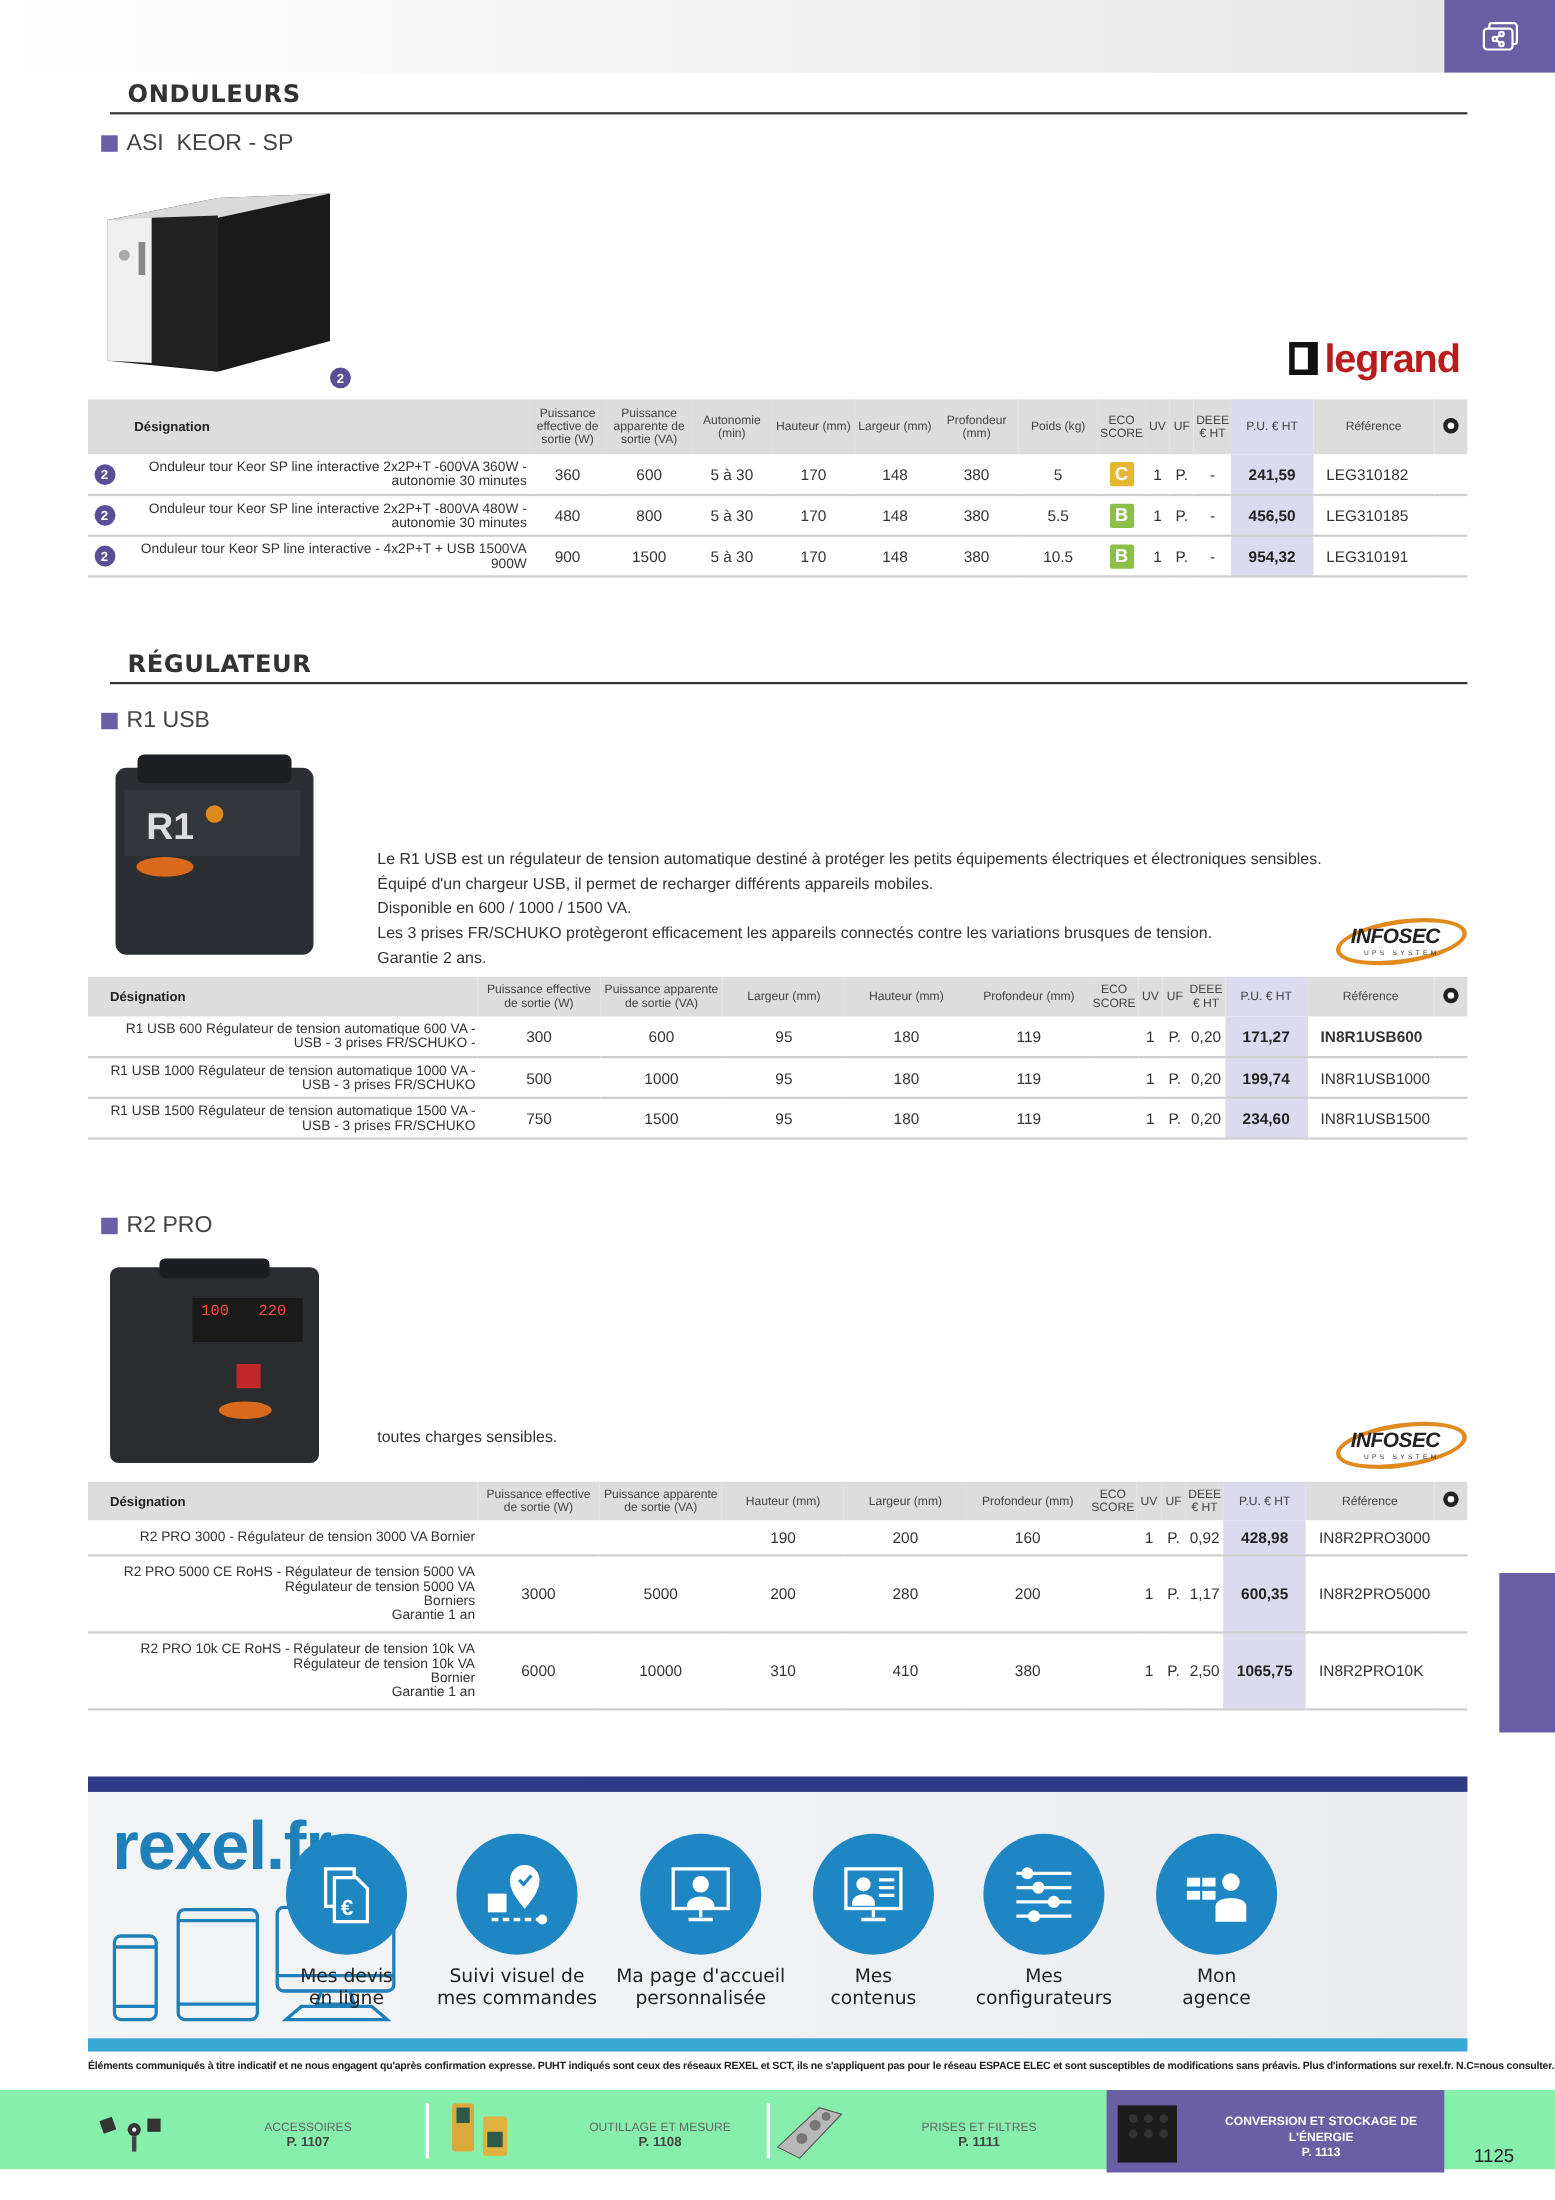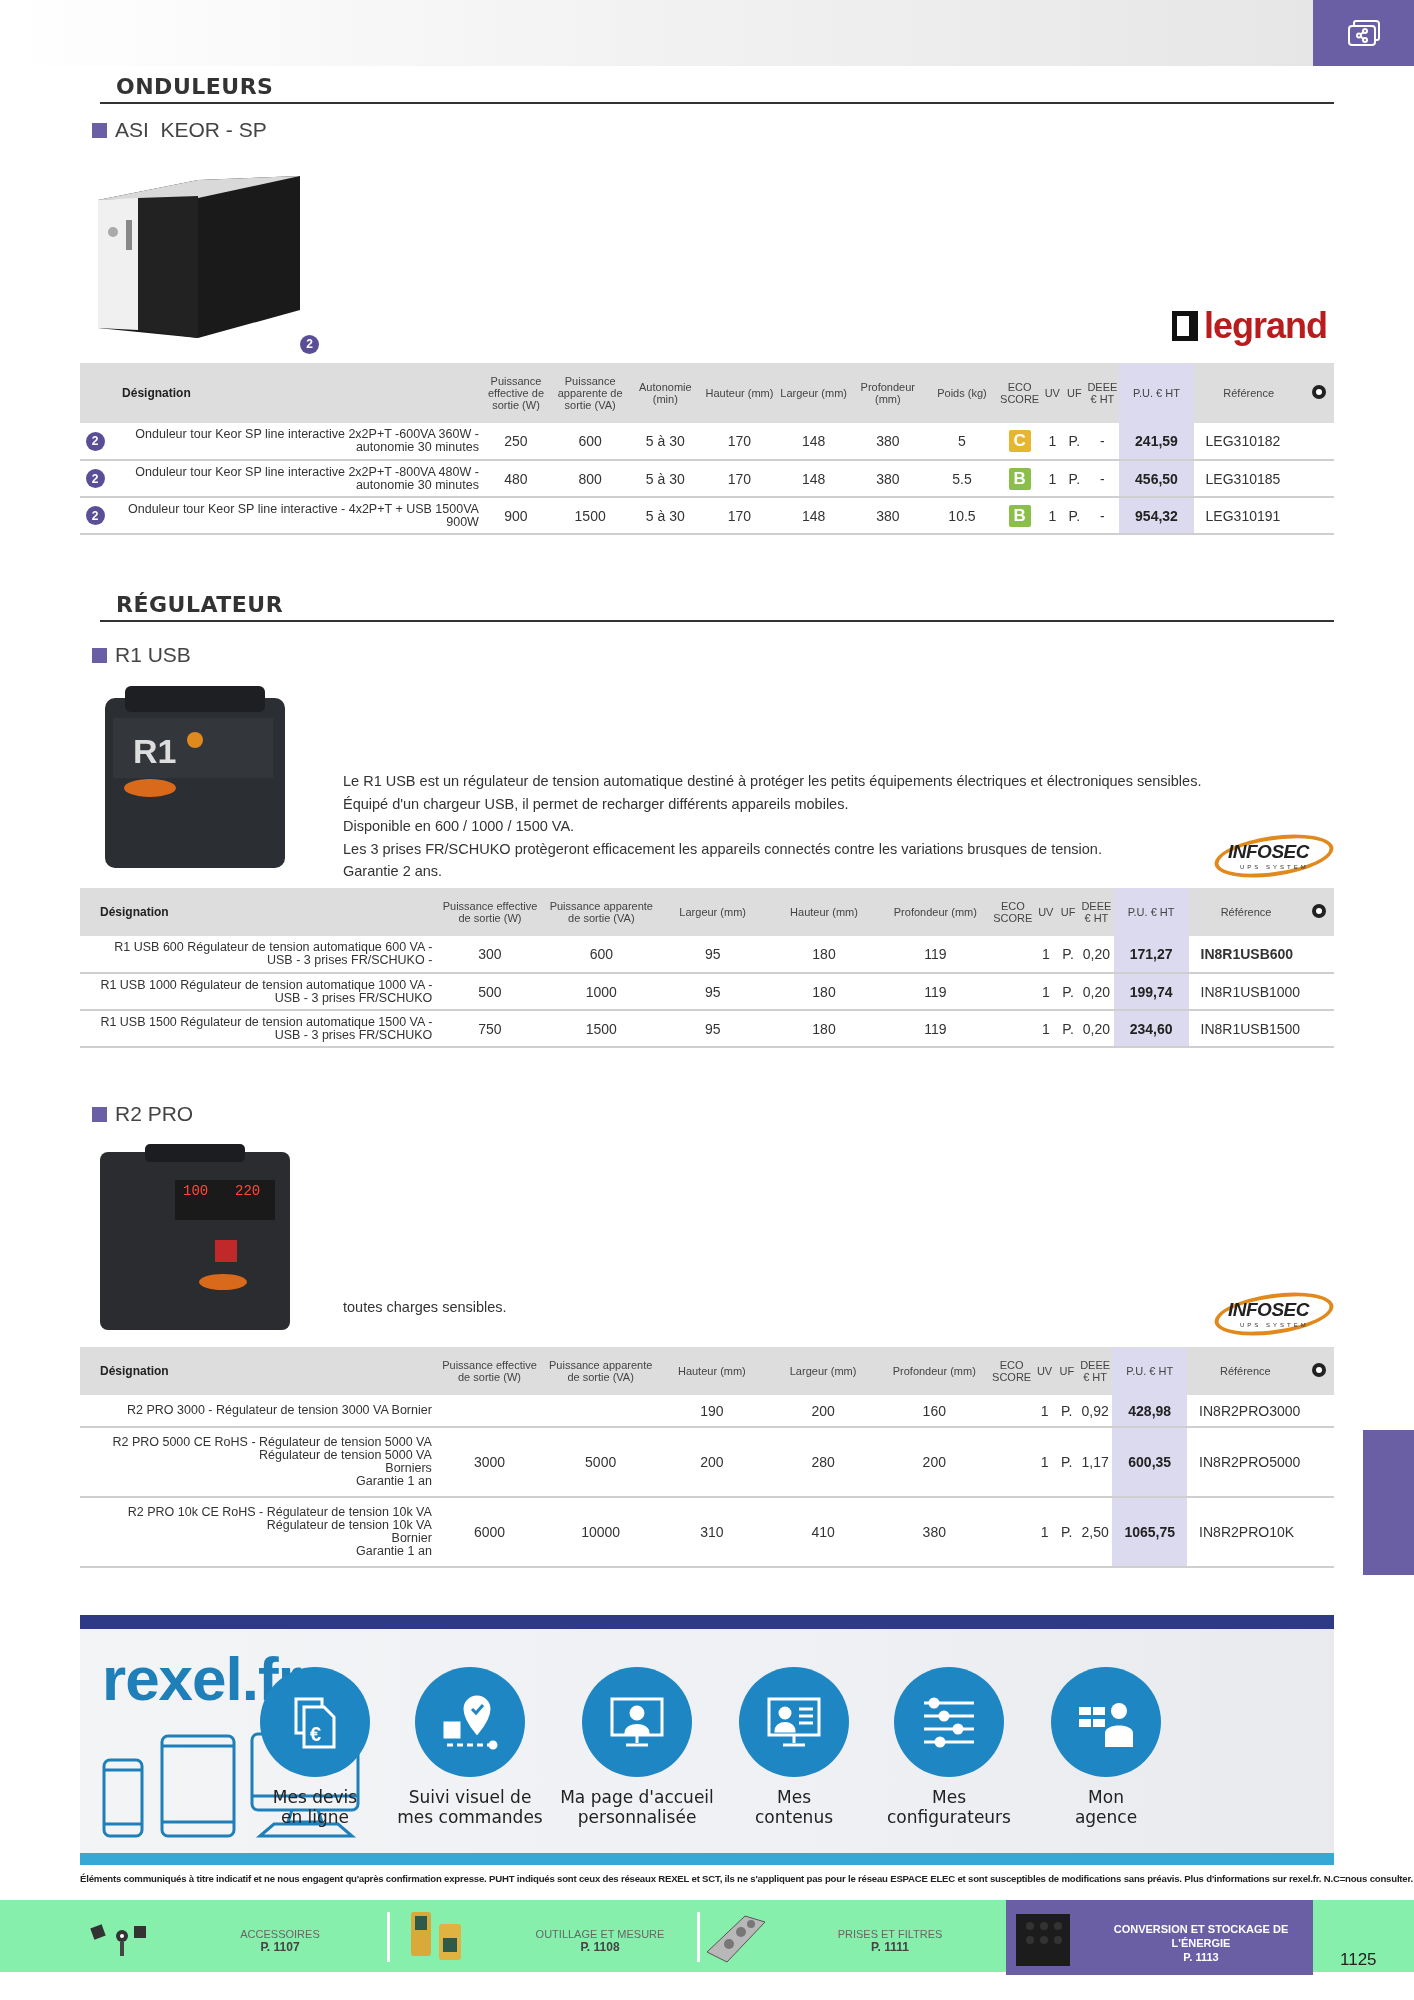--- a/index.html
+++ b/index.html
@@ -34,21 +34,21 @@
     transform: rotate(-8deg); }
   .brand-infosec .t1 { position: absolute; left: 16px; top: 7px; font-size: 19px; font-weight: bold; font-style: italic; color: #222;
     letter-spacing: -0.5px; }
   .brand-infosec .t2 { position: absolute; left: 28px; top: 30px; font-size: 6px; color: #333; letter-spacing: 3px; }
 
   .desc { position: absolute; left: 343px; font-size: 14.5px; line-height: 22.5px; color: #333;
     font-family: "Liberation Sans Narrow", "Liberation Sans", sans-serif; transform-origin: left top; }
   .desc p { white-space: nowrap; }
 
   table.pt { position: absolute; left: 80px; width: 1254px; border-collapse: collapse; font-size: 13px; color: #333; }
-  table.pt th { background: #dddddd; font-weight: normal; font-size: 11px; line-height: 12px; color: #444; padding: 12px 2px; text-align: center; }
+  table.pt th { background: #dddddd; font-weight: normal; font-size: 11px; line-height: 12px; color: #444; padding: 2px 2px; text-align: center; }
   table.pt th.des { text-align: left; font-weight: bold; color: #222; font-size: 12px; }
   table.pt td { text-align: center; border-bottom: 2px solid #cfcfcf; padding: 0 2px; font-size: 14px; }
   table.pt td.des { text-align: right; font-size: 12.5px; line-height: 13px; color: #333; }
   table.pt td.price { background: #dcdaee; font-weight: bold; color: #222; }
   table.pt th.price { background: #dcdaee; }
   table.pt td.ref { text-align: left; padding-left: 12px; }
   table.pt td.ref.bold { font-weight: bold; }
   .eco { display: inline-block; width: 22px; height: 22px; color: #fff; font-size: 17px; line-height: 22px; font-weight: bold; border-radius: 2px; }
   .recycle { display: inline-block; width: 14px; height: 14px; border-radius: 50%; background: #222; position: relative; }
   .recycle::after { content: ""; position: absolute; left: 4px; top: 4px; width: 6px; height: 6px; background: #fff; border-radius: 50%; }
@@ -136,21 +136,21 @@
       <th style="width:34px">DEEE € HT</th>
       <th class="price" style="width:74px">P.U. € HT</th>
       <th style="width:110px">Référence</th>
       <th style="width:30px"><span class="recycle"></span></th>
     </tr>
   </thead>
   <tbody>
     <tr style="height:37px">
       <td><span class="badge">2</span></td>
       <td class="des">Onduleur tour Keor SP line interactive 2x2P+T -600VA 360W -autonomie 30 minutes</td>
-      <td>250</td>
+      <td>360</td>
       <td>600</td>
       <td>5 à 30</td>
       <td>170</td>
       <td>148</td>
       <td>380</td>
       <td>5</td>
       <td><span class="eco" style="background:#e6b631">C</span></td>
       <td>1</td>
       <td>P.</td>
       <td>-</td>

